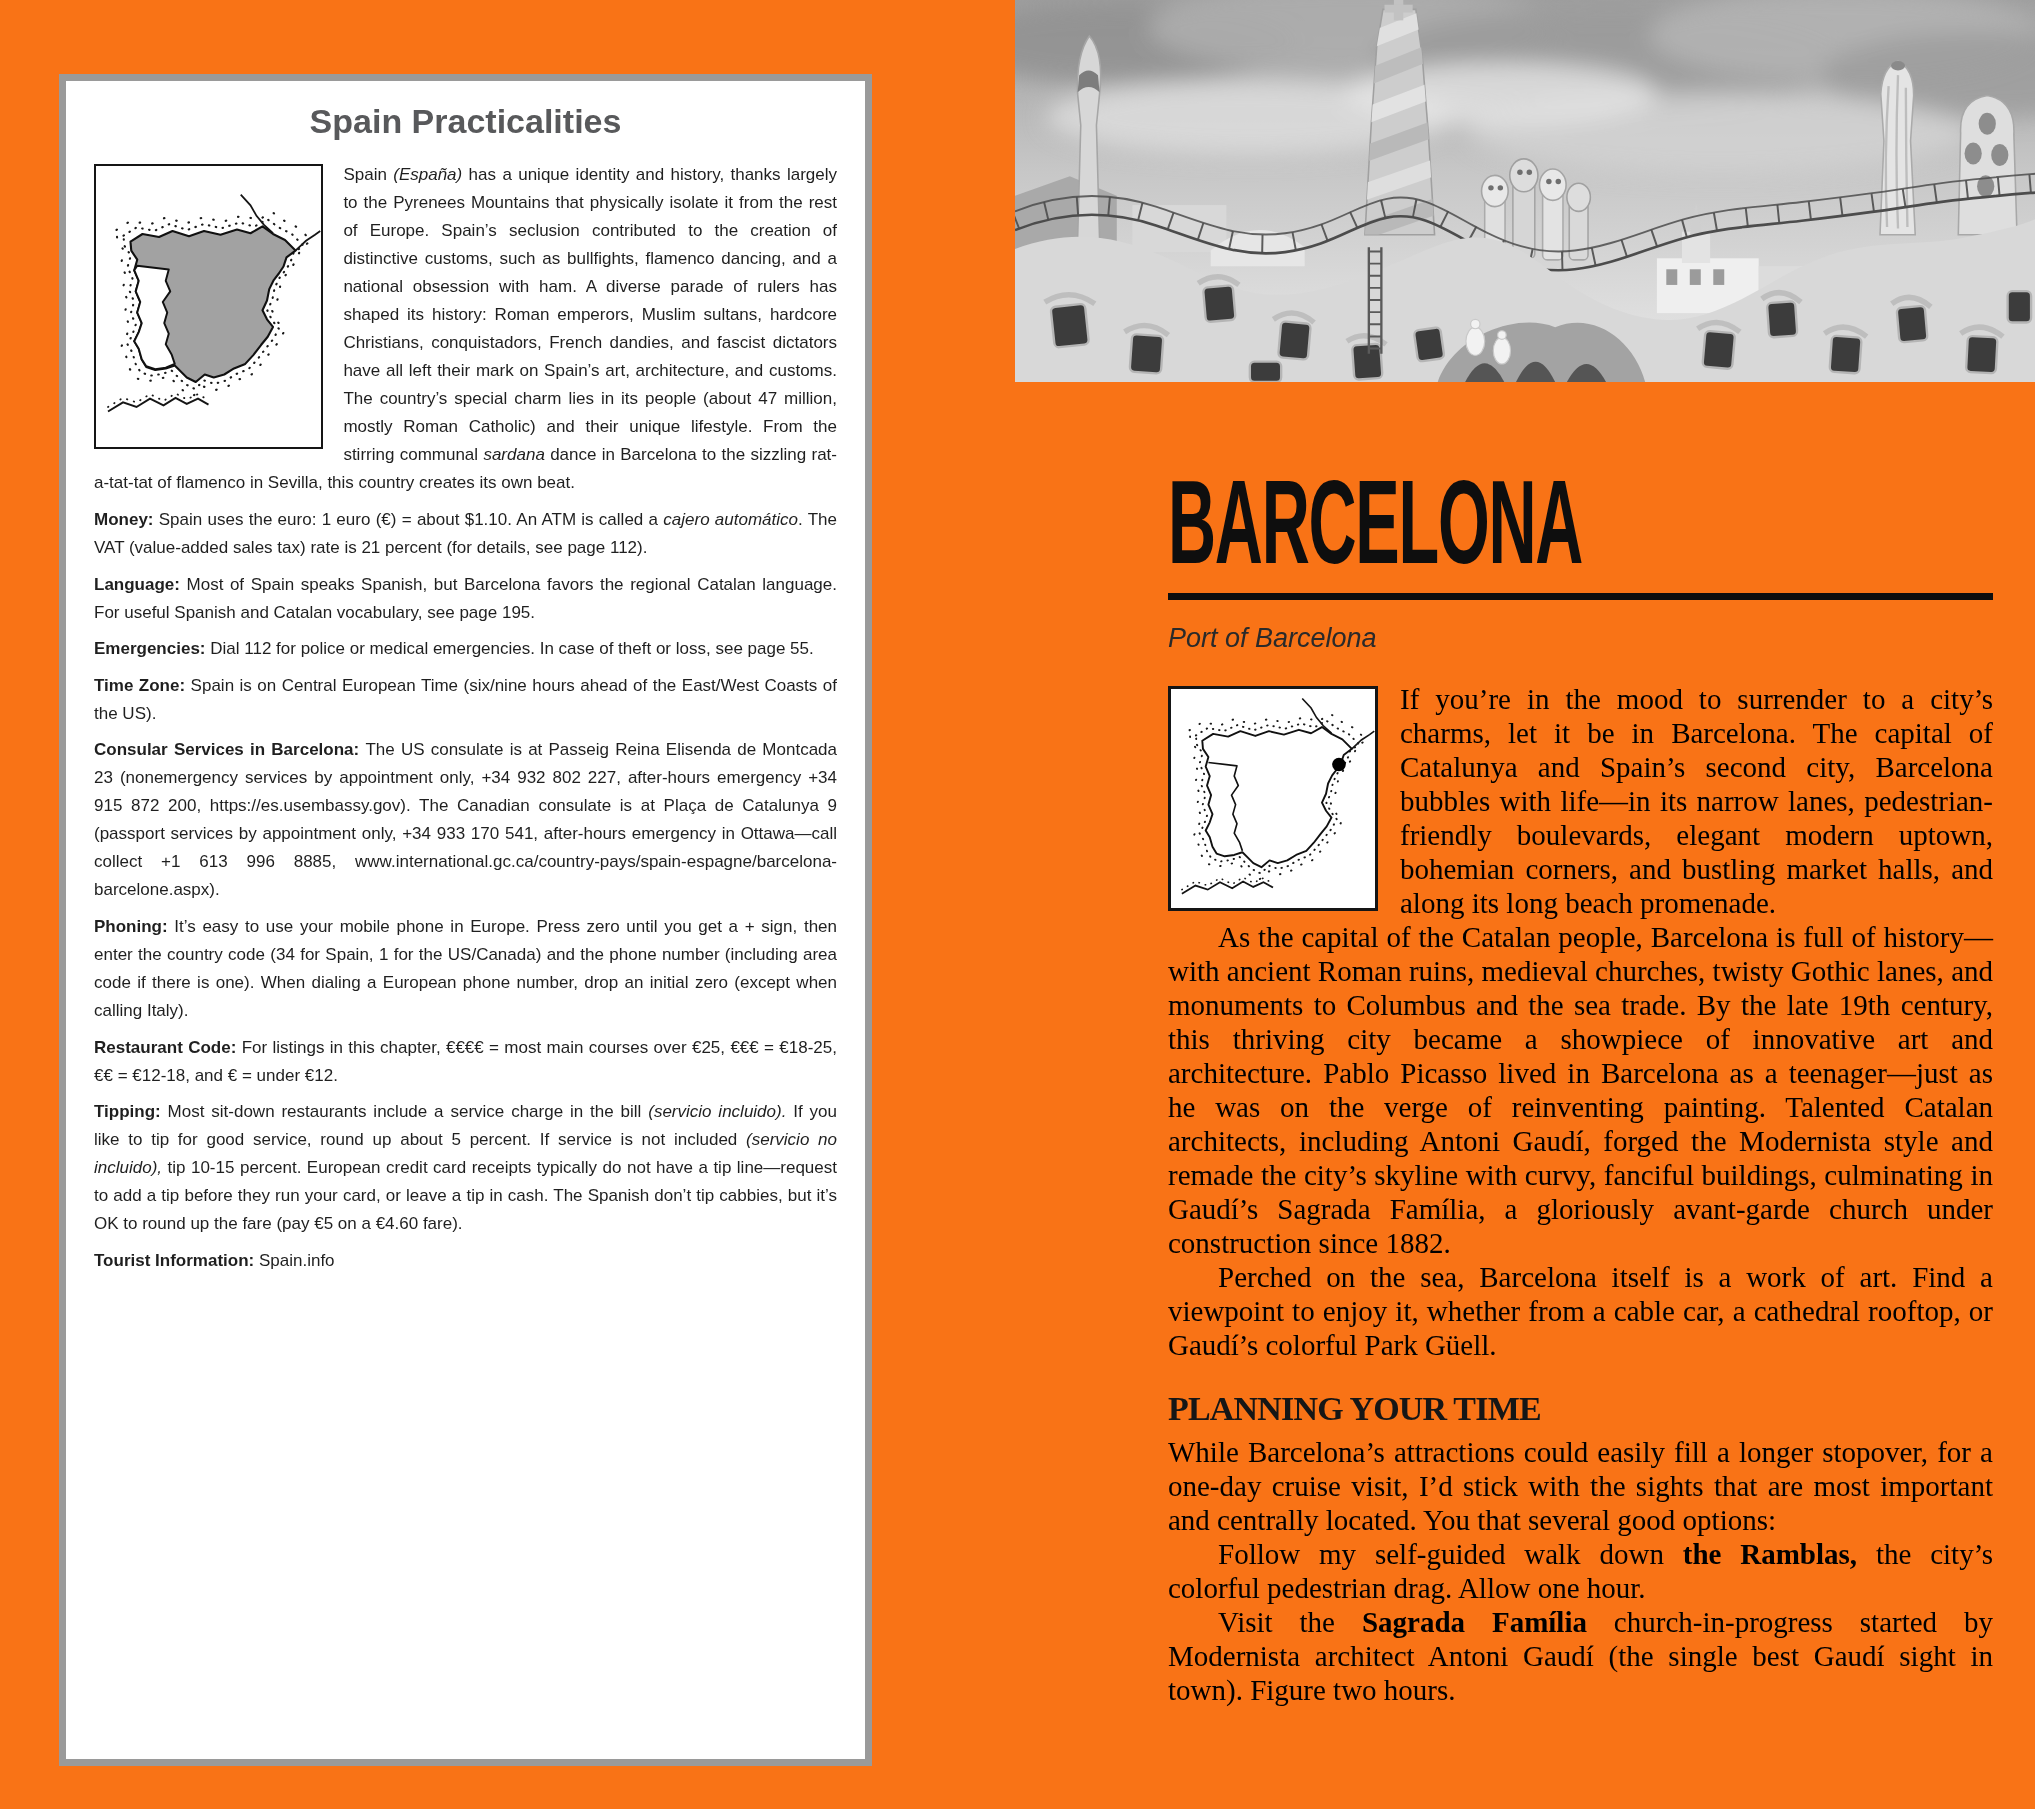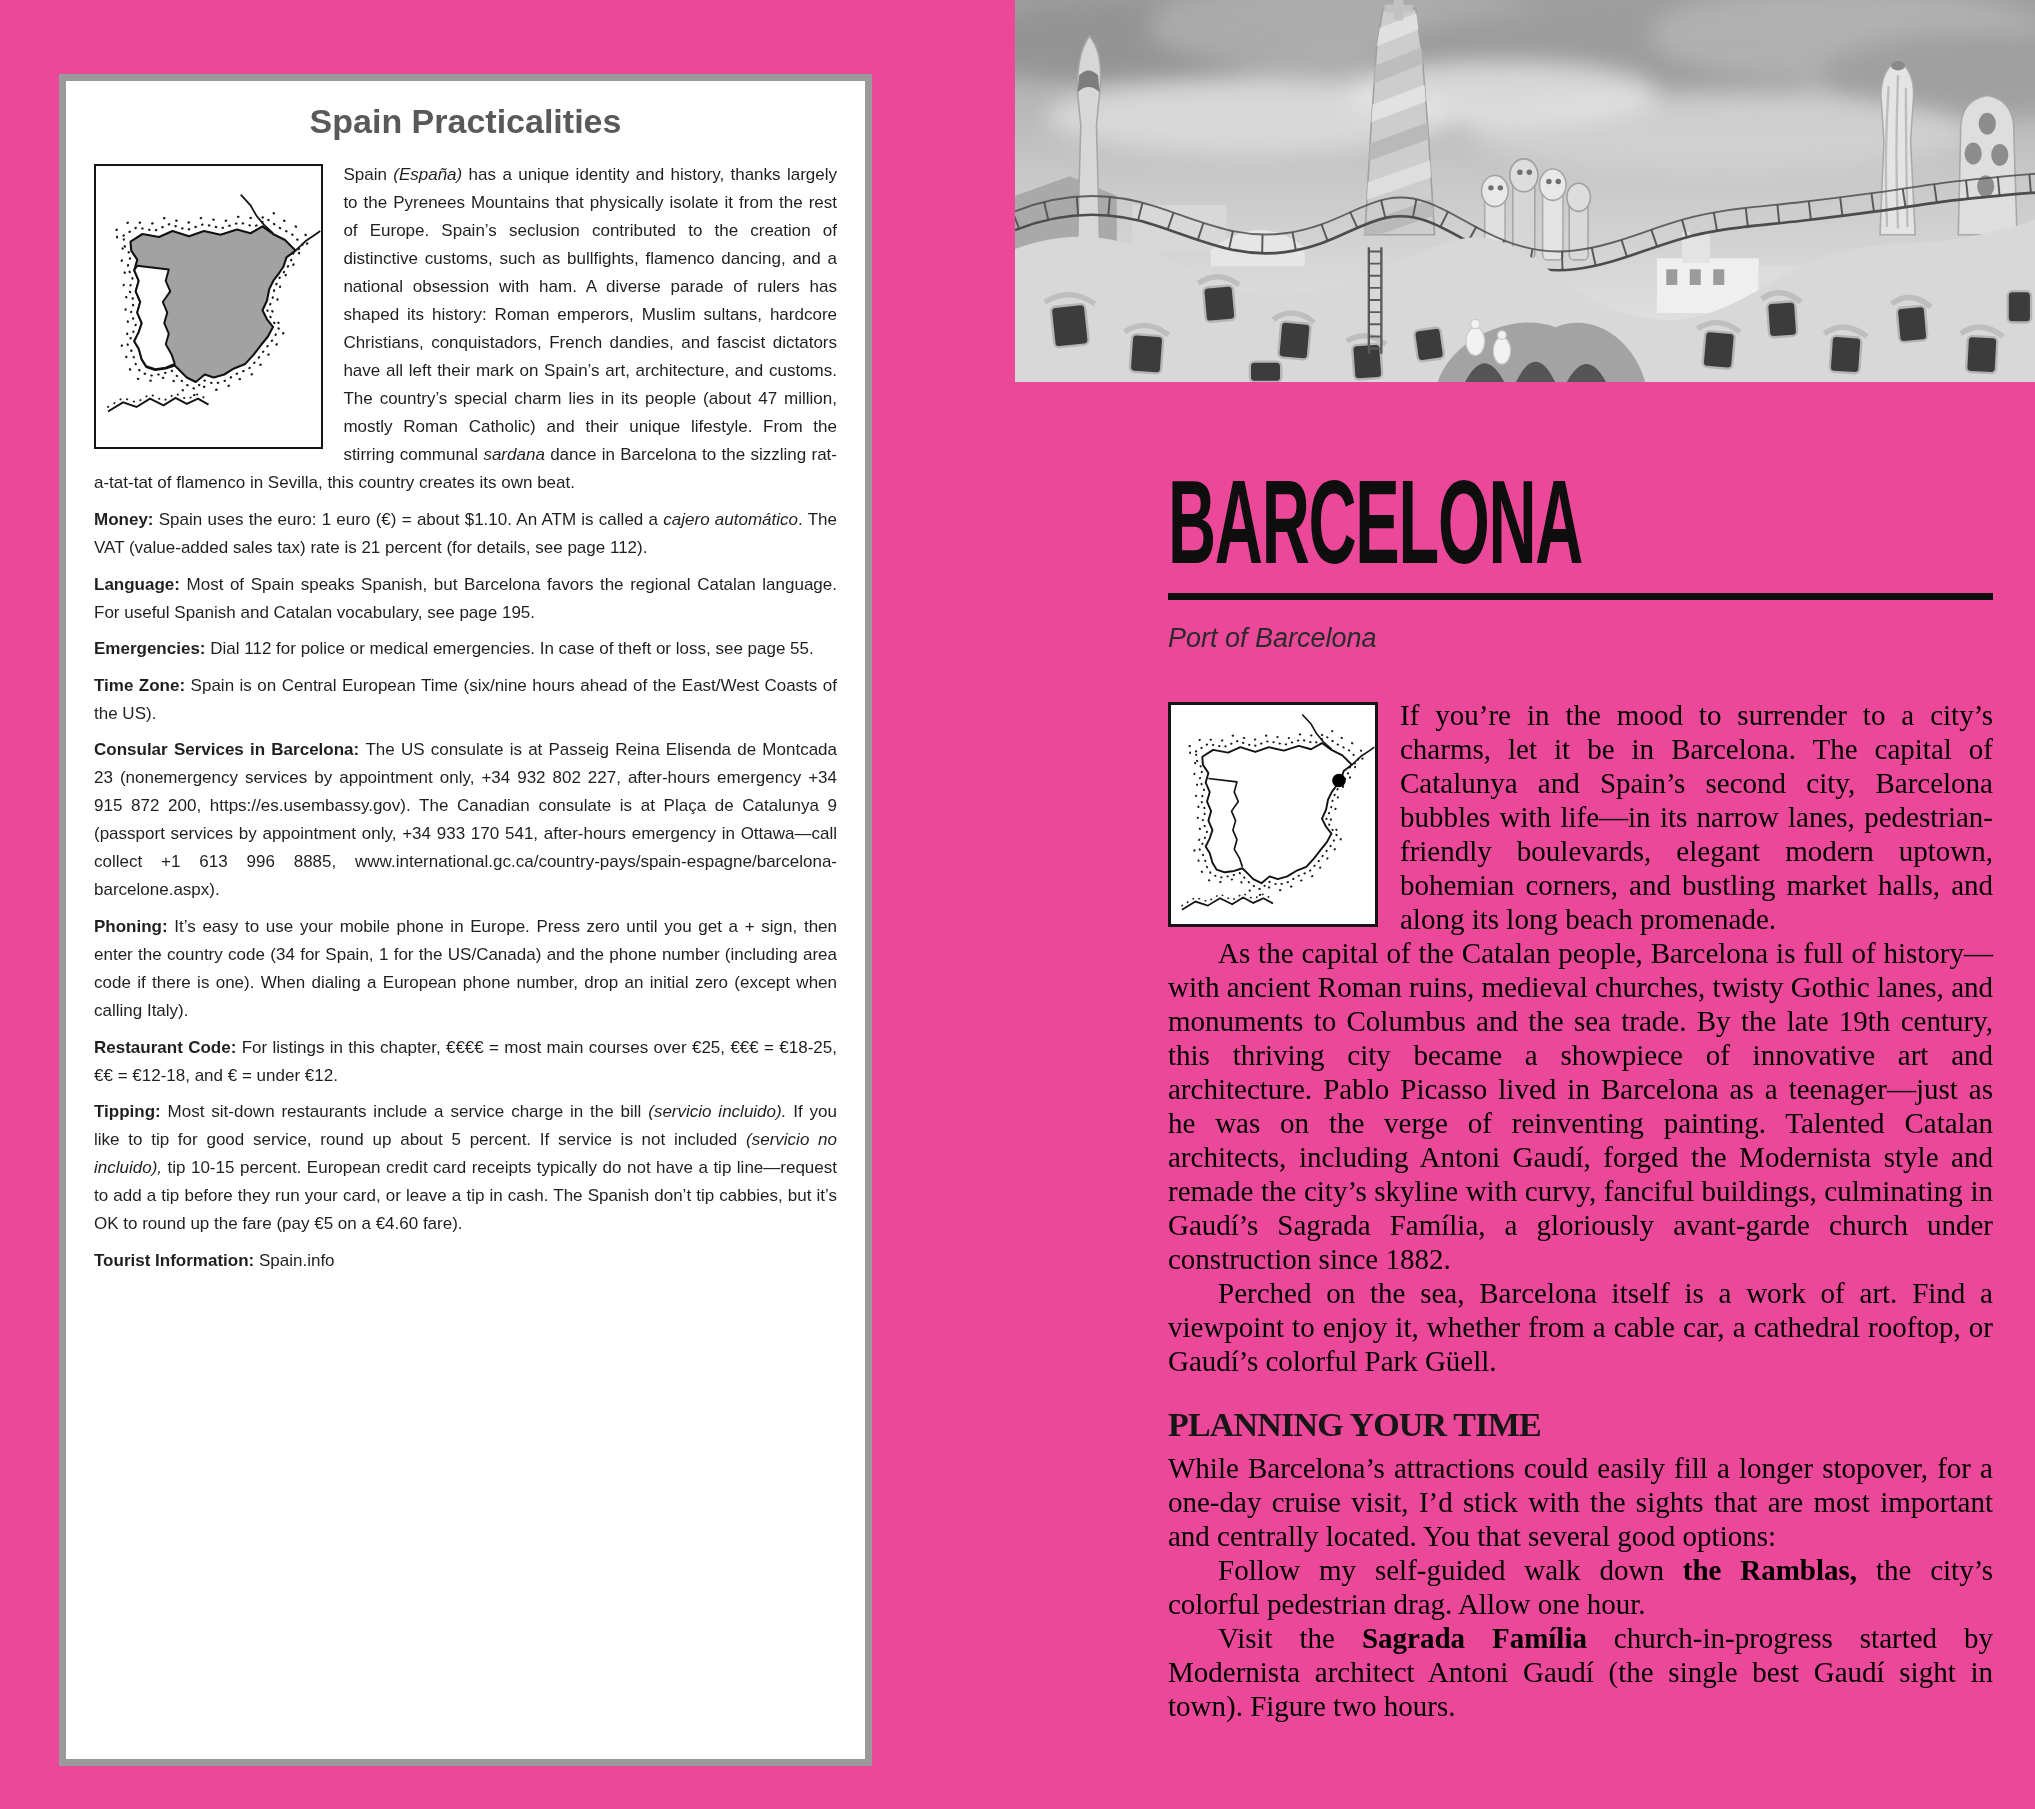--- a/index.html
+++ b/index.html
@@ -1,21 +1,21 @@
 <!DOCTYPE html>
 <html style="--box-border: #9a9a9a; --heading-gray: #58595b; --map-fill: #a2a2a2; --ink: #0e0e0e;font-size:12.5px"><head>
 <meta charset="utf-8">
 <style>
   :root{
     --box-border:#9a9a9a; --heading-gray:#58595b; --text-dark:#1f1f1f;
     --ink:#0e0e0e; --map-fill:#a2a2a2;
   }
   *{margin:0;padding:0;box-sizing:border-box;}
   html,body{background:#fff;}
-  .page{position:relative;width:2035px;height:1809px;background:#ec4899;overflow:hidden;
+  .page{position:relative;width:2035px;height:1809px;background:#f97316;overflow:hidden;
         font-family:"Liberation Sans",sans-serif;}
   
   .prac-box{position:absolute;left:59px;top:74px;width:813px;height:1692px;
     border:7px solid var(--box-border);background:#fff;padding:20.4px 28px 15.7px;}
   .prac-title{text-align:center;font-weight:bold;font-size:34px;line-height:41px;
     color:var(--heading-gray);margin-bottom:19px;letter-spacing:0;}
   .prac-map{float:left;width:229px;height:285px;border:2.3px solid #151515;background:#fff;
     margin:3.1px 20.4px 7.8px 0;}
   .prac-map svg{display:block;width:100%;height:100%;}
   .prac-body p{font-size:17px;line-height:28px;text-align:justify;color:var(--text-dark);
@@ -25,21 +25,21 @@
   
   .photo{position:absolute;left:1015px;top:0;width:1020px;height:382px;overflow:hidden;}
   .photo svg{display:block;width:100%;height:100%;}
   
   .chapter{position:absolute;left:1168px;top:456px;width:825px;color:var(--ink);}
   .chapter-title{height:135px;overflow:visible;white-space:nowrap;}
   .chapter-title span{display:inline-block;font-weight:bold;font-size:119px;line-height:132px;
     letter-spacing:-2.3px;color:var(--ink);transform:scaleX(0.56);transform-origin:left bottom;}
   .chapter-rule{height:7px;background:var(--ink);margin-top:1.6px;}
   .port{font-style:italic;font-size:27px;line-height:31px;color:#2a2a2a;margin-top:23px;}
-  .chapter-body{margin-top:44px;font-family:"Liberation Serif",serif;font-size:29px;
+  .chapter-body{margin-top:28px;font-family:"Liberation Serif",serif;font-size:29px;
     line-height:34px;text-align:justify;color:#000;}
   .chapter-map{float:left;width:210px;height:225px;border:3.1px solid #151515;background:#fff;
     margin:4.7px 22px 6.3px 0;}
   .chapter-map svg{display:block;width:100%;height:100%;}
   .chapter-body p.ind{text-indent:50px;}
   .section-head{font-family:Liberation Serif, serif;font-weight:bold;font-size:34px;
     line-height:39px;color:#161616;margin:27px 0 7.8px;letter-spacing:-0.8px;}
 </style>
 </head>
 <body>

